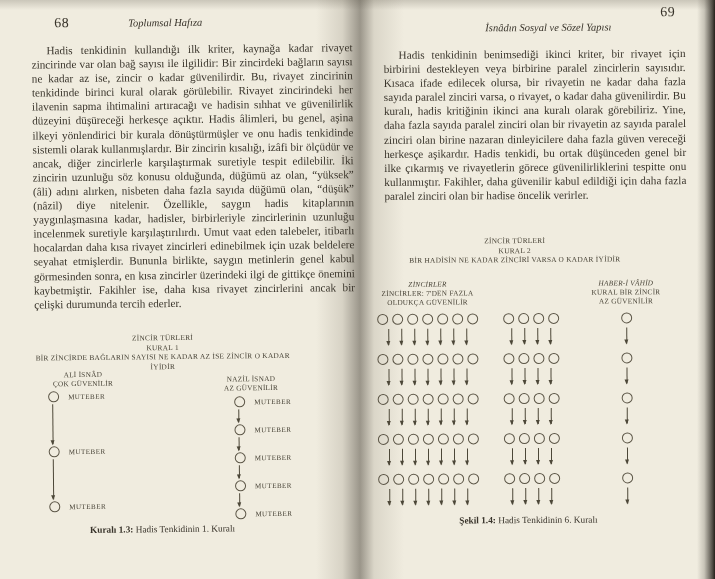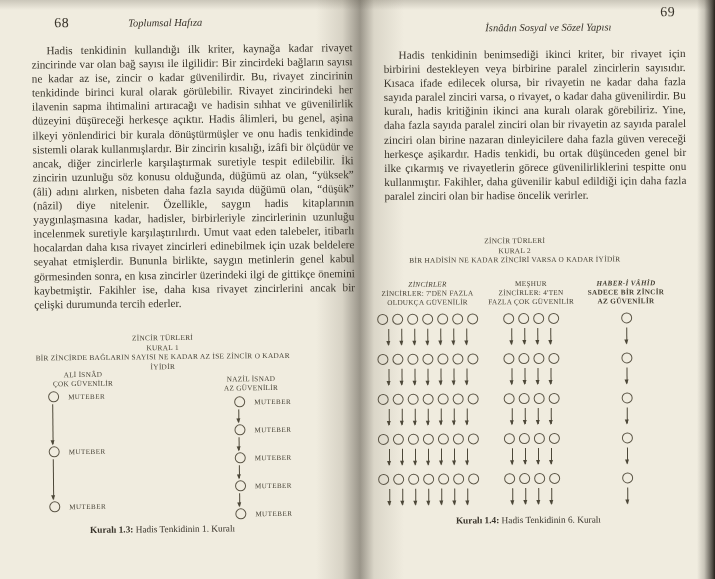--- a/index.html
+++ b/index.html
@@ -144,28 +144,23 @@
       <div>ZİNCİR TÜRLERİ</div>
       <div>KURAL 2</div>
       <div>BİR HADİSİN NE KADAR ZİNCİRİ VARSA O KADAR İYİDİR</div>
     </div>
 
     <div class="abs colhead" style="left:9px;top:280px;width:125px;">
       <div class="ital">ZİNCİRLER</div>
       <div>ZİNCİRLER: 7'DEN FAZLA</div>
       <div>OLDUKÇA GÜVENİLİR</div>
     </div>
-    <div class="abs colhead" style="left:120px;top:280px;width:110px;">
-      <div>MEŞHUR</div>
-      <div>ZİNCİRLER: 4'TEN</div>
-      <div>FAZLA ÇOK GÜVENİLİR</div>
-    </div>
-    <div class="abs colhead" style="left:214px;top:280px;width:112px;font-weight:bold;">
+    <div class="abs colhead" style="left:214px;top:280px;width:112px;">
       <div class="ital">HABER-İ VÂHİD</div>
-      <div>SADECE BİR ZİNCİR</div>
+      <div>KURAL BİR ZİNCİR</div>
       <div>AZ GÜVENİLİR</div>
     </div>
 
     <div id="grid-mutevatir" class="abs grid" style="left:9px;top:313px;width:125px;">
         <div class="crow">
           <span class="circ"></span>
           <span class="circ"></span>
           <span class="circ"></span>
           <span class="circ"></span>
           <span class="circ"></span>
@@ -463,20 +458,20 @@
           <span class="circ"></span>
         </div>
         <div class="arow">
           <span class="acell">
             <span class="varr"></span>
           </span>
         </div>
       </div>
 
     <div class="abs caption" style="left:41px;top:515px;width:260px;">
-      <b>Kuralı 1.4:</b><span> Hadis Tenkidinin 6. Kuralı</span>
+      <b>Şekil 1.4:</b><span> Hadis Tenkidinin 6. Kuralı</span>
     </div>
   </div>
 
   <div class="abs spine"></div>
   <div class="abs edge-right"></div>
   <div class="abs shade-top"></div>
 </div>
 
 </body></html>

